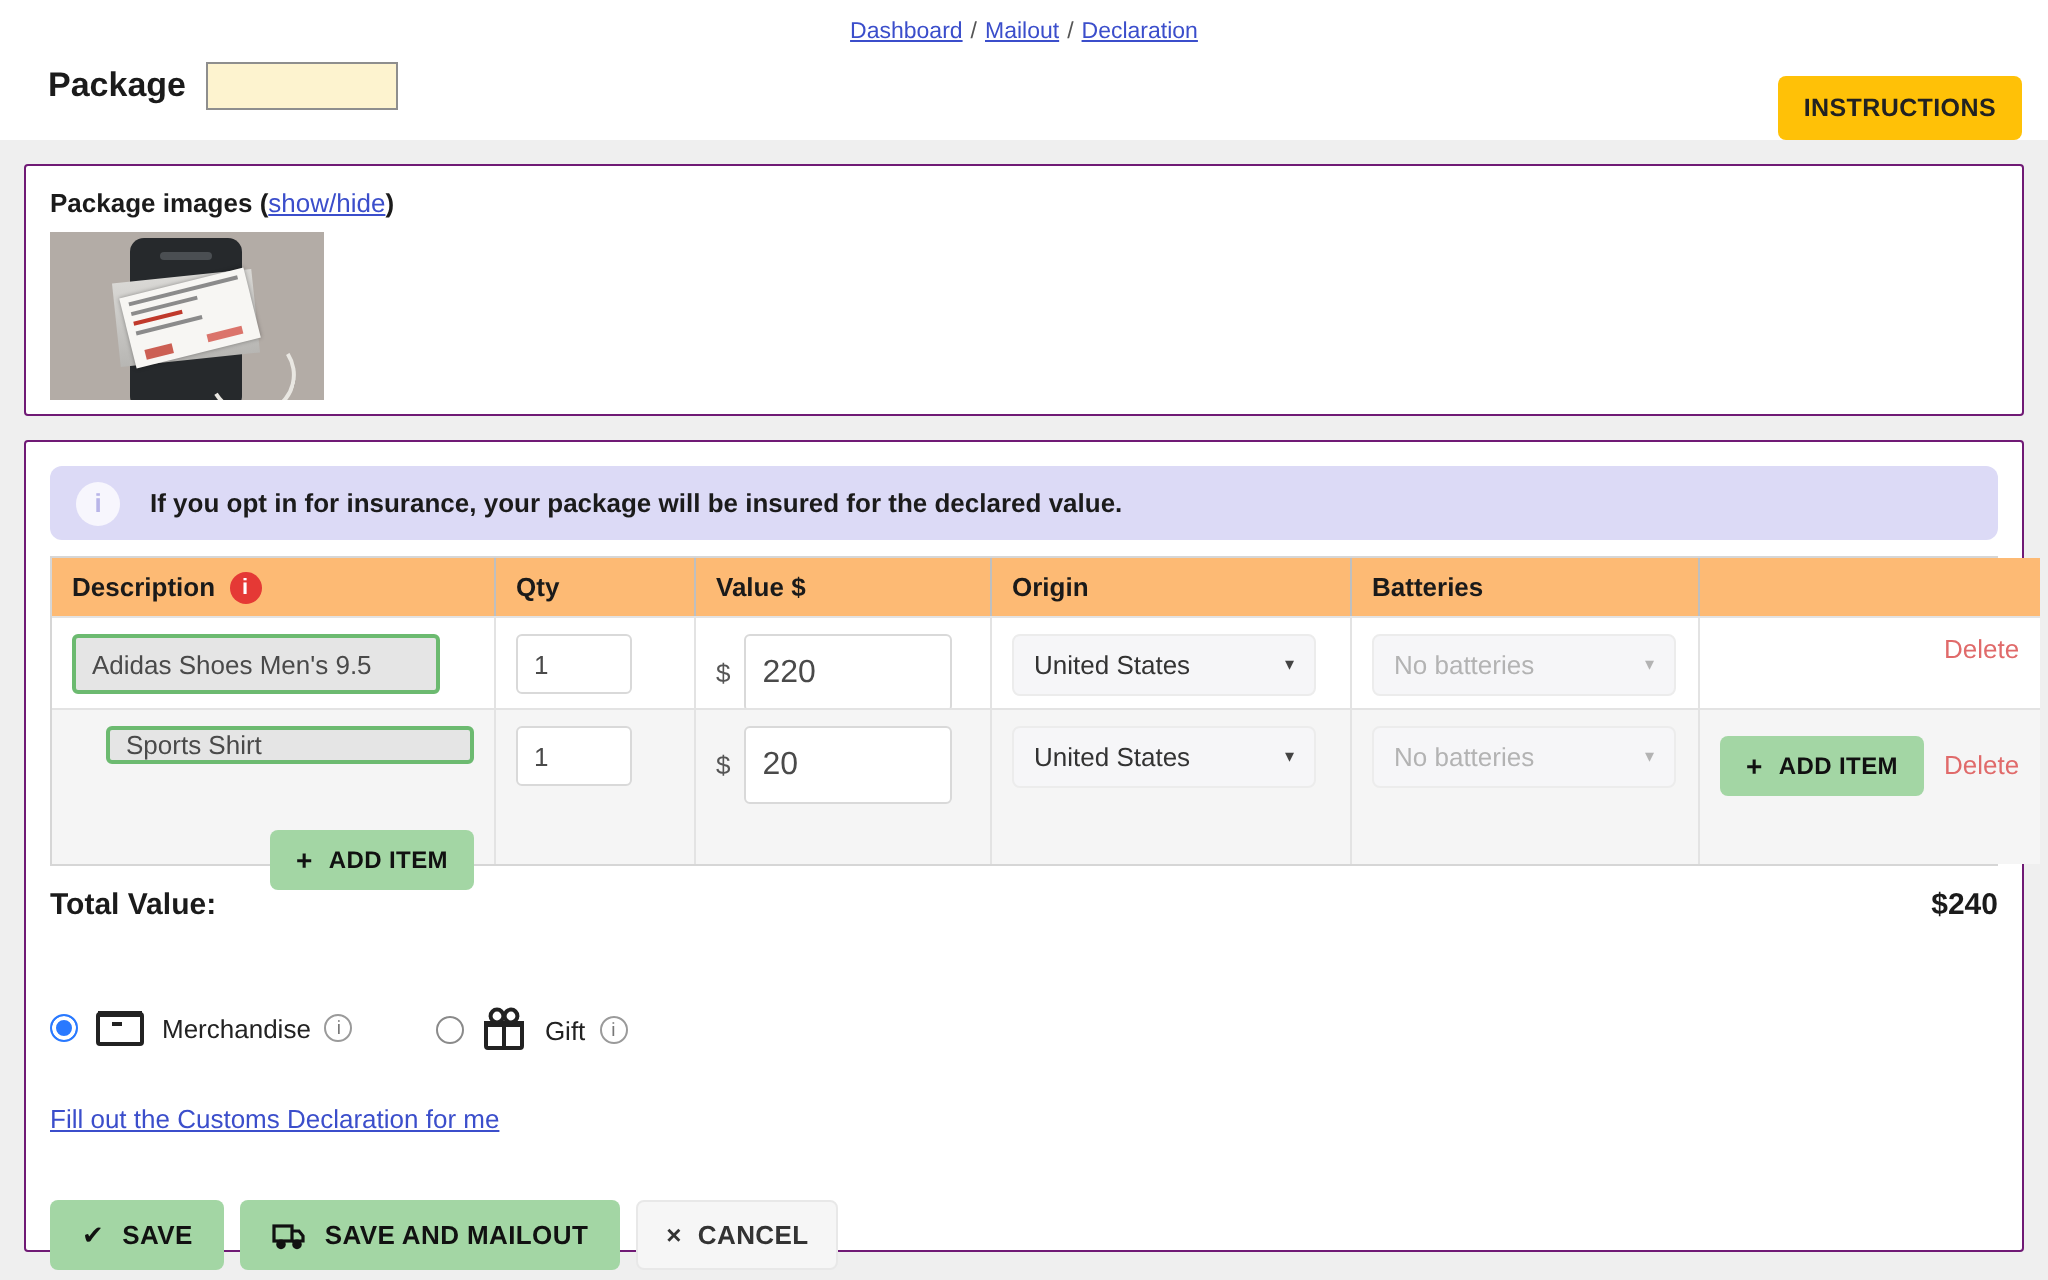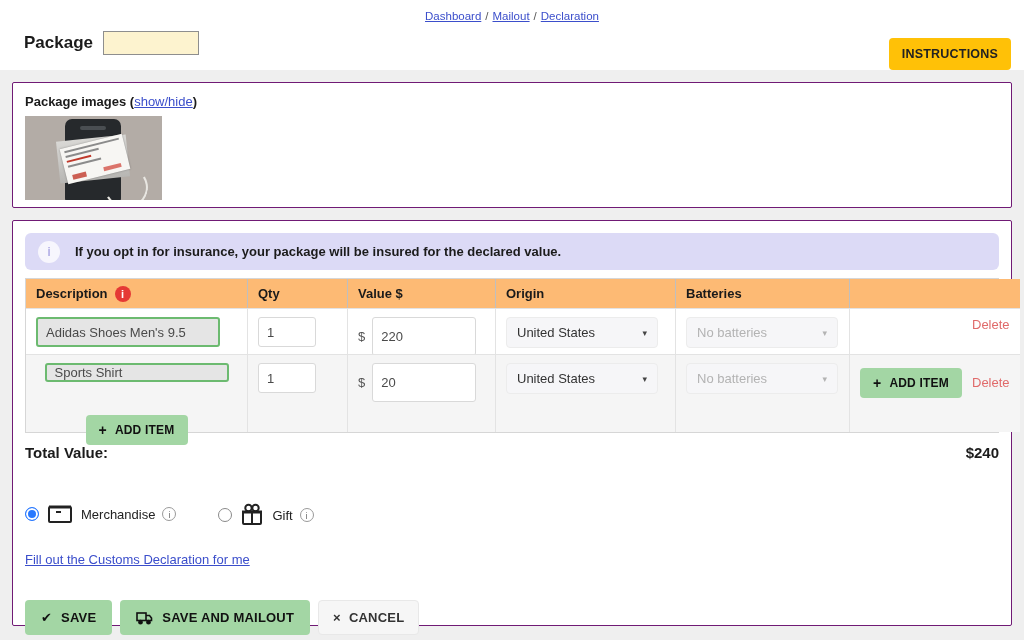--- a/index.html
+++ b/index.html
@@ -76,41 +76,41 @@
   .td { padding:8px 10px; border-right:1px solid #e3e3e3; border-top:1px solid #e3e3e3; background:#fff; }
   .td.last { border-right:none; }
   .td.r2 { background:#f5f5f5; }
   .red-badge {
     width:16px; height:16px; border-radius:50%; background:#e53935; color:#fff;
     font-size:11px; font-weight:bold; display:inline-flex; align-items:center; justify-content:center;
   }
   .desc-input { width:184px; height:30px; border:2px solid #6cba70; border-radius:3px; padding:0 8px; font-size:13px; color:#4a4a4a; outline:none; font-family:inherit; background:#e5e5e5; }
   .qty-input  { width:58px; height:30px; border:1px solid #d9d9d9; border-radius:3px; padding:0 8px; font-size:13px; color:#4a4a4a; outline:none; font-family:inherit; background:#fff; }
   .value-wrap { display:flex; align-items:center; gap:7px; color:#555; }
-  .value-input { width:104px; height:39px; border:1px solid #d9d9d9; border-radius:3px; padding:0 8px; font-size:13px; color:#4a4a4a; outline:none; font-family:inherit; background:#fff; }
+  .value-input { width:104px; height:39px; border:1px solid #d9d9d9; border-radius:3px; padding:0 8px; font-size:16px; color:#4a4a4a; outline:none; font-family:inherit; background:#fff; }
   .select {
     width:152px; height:31px; background:#f6f6f8; border:1px solid #ececec; border-radius:4px;
     display:flex; align-items:center; justify-content:space-between; padding:0 10px;
     font-size:13px; color:#333; cursor:pointer;
   }
   .select .caret { font-size:9px; color:#444; }
   .select.disabled { color:#b3b3b3; cursor:default; }
   .select.disabled .caret { color:#b3b3b3; }
   .delete-link { color:#e06a6a; font-size:13px; text-decoration:none; }
   .td.actions-1 { text-align:right; }
   .td.actions-2 { display:flex; gap:10px; align-items:flex-start; padding-top:13px; }
   .td.actions-2 .delete-link { margin-top:7px; }
   .add-item-btn {
     background:#a3d6a4; border:none; border-radius:4px; color:#111;
     font-weight:bold; font-size:12px; letter-spacing:.2px;
     padding:8px 13px; display:inline-flex; align-items:center; gap:8px;
     cursor:pointer; font-family:inherit; white-space:nowrap;
   }
   .add-item-btn .plus { font-size:14px; font-weight:bold; line-height:1; }
-  .desc-cell-2 { display:flex; flex-direction:column; align-items:center; gap:33px; }
+  .desc-cell-2 { display:flex; flex-direction:column; align-items:flex-end; gap:33px; }
 
   
   .totals-row { display:flex; justify-content:space-between; margin-top:11px; font-weight:bold; font-size:15px; color:#1b1b1b; }
   .radio-row { margin-top:42px; display:flex; align-items:flex-start; gap:42px; }
   .radio-group { display:flex; align-items:center; gap:7px; cursor:pointer; }
   .radio { width:14px; height:14px; border-radius:50%; background:#fff; border:1px solid #8a8a8a; }
   .radio.radio--checked { background:#2979ff; border:1px solid #2979ff; box-shadow:inset 0 0 0 2px #fff; }
   .type-icon { display:flex; align-items:center; }
   .info-o {
     width:14px; height:14px; border:1px solid #9a9a9a; border-radius:50%;

